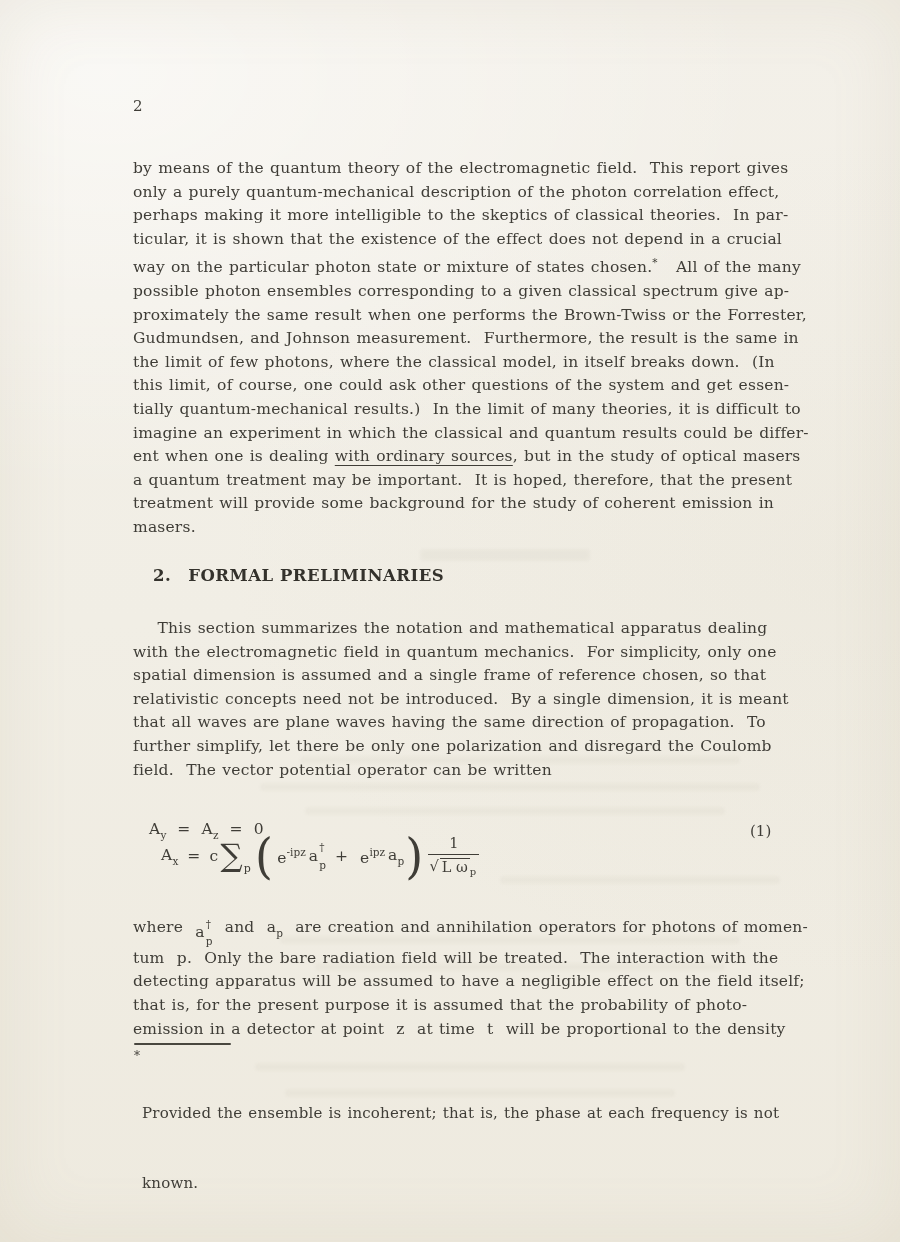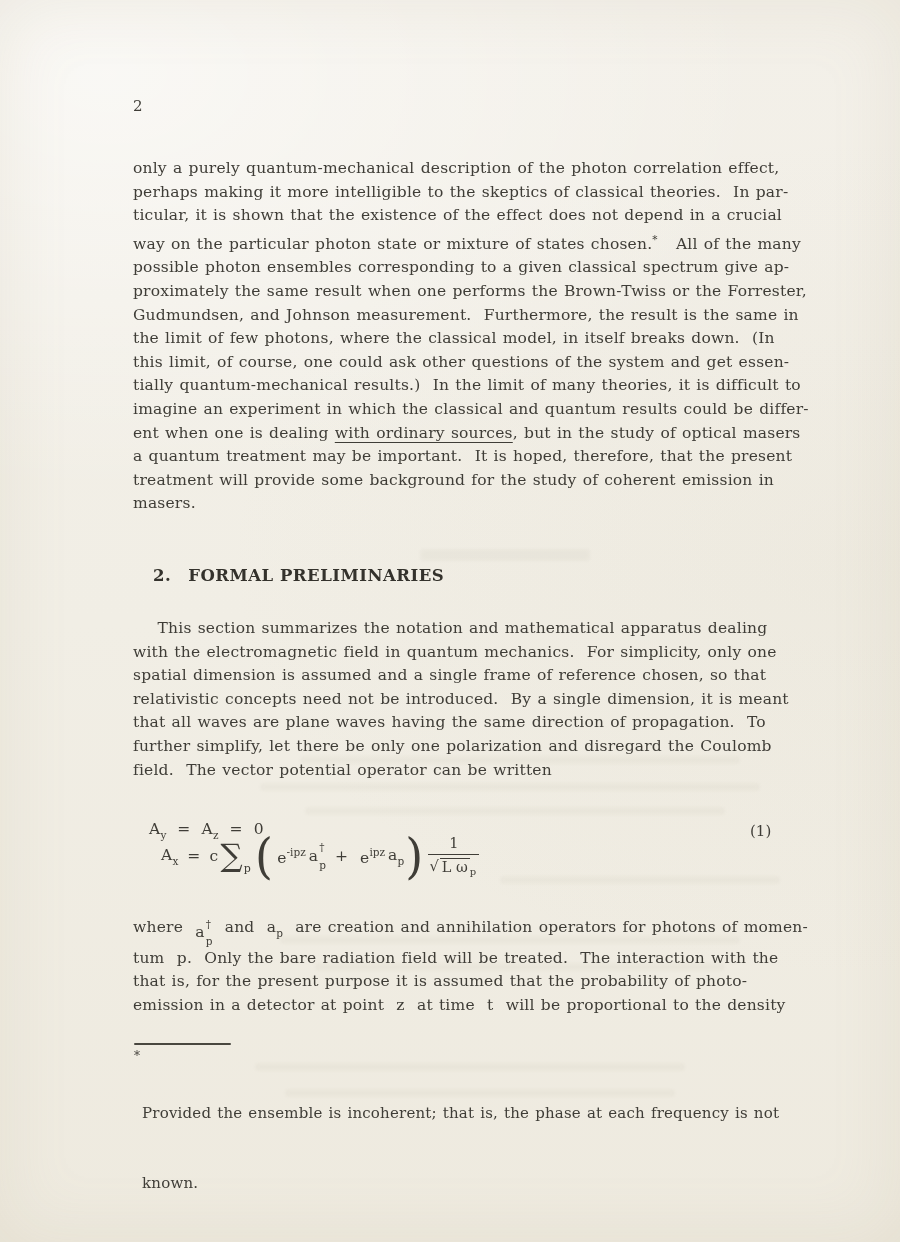--- a/index.html
+++ b/index.html
@@ -98,20 +98,21 @@
       <i></i>
       <i></i>
       <i></i>
       <i></i>
       <i></i>
   </div>
 
   <div class="pagenum">2</div>
 
   <div class="para p1">
+      <div class="tline"><span>by means of the quantum theory of the electromagnetic field.  This report gives</span></div>
       <div class="tline"><span>only a purely quantum-mechanical description of the photon correlation effect,</span></div>
       <div class="tline"><span>perhaps making it more intelligible to the skeptics of classical theories.  In par-</span></div>
       <div class="tline"><span>ticular, it is shown that the existence of the effect does not depend in a crucial</span></div>
       <div class="tline"><span>way on the particular photon state or mixture of states chosen.</span><span class="sup">*</span><span>   All of the many</span></div>
       <div class="tline"><span>possible photon ensembles corresponding to a given classical spectrum give ap-</span></div>
       <div class="tline"><span>proximately the same result when one performs the Brown-Twiss or the Forrester,</span></div>
       <div class="tline"><span>Gudmundsen, and Johnson measurement.  Furthermore, the result is the same in</span></div>
       <div class="tline"><span>the limit of few photons, where the classical model, in itself breaks down.  (In</span></div>
       <div class="tline"><span>this limit, of course, one could ask other questions of the system and get essen-</span></div>
       <div class="tline"><span>tially quantum-mechanical results.)  In the limit of many theories, it is difficult to</span></div>
@@ -173,20 +174,21 @@
         <span class="radicand-sub">p</span>
       </span>
     </span>
   </div>
 
   <div class="eqlabel">(1)</div>
 
   <div class="para p3">
       <div class="tline"><span>where  </span><span class="stk"><span>a</span><span class="stk-col"><span>†</span><span>p</span></span></span><span>  and  </span><span><span>a</span><span class="msub">p</span></span><span>  are creation and annihilation operators for photons of momen-</span></div>
       <div class="tline"><span>tum  p.  Only the bare radiation field will be treated.  The interaction with the</span></div>
+      <div class="tline"><span>detecting apparatus will be assumed to have a negligible effect on the field itself;</span></div>
       <div class="tline"><span>that is, for the present purpose it is assumed that the probability of photo-</span></div>
       <div class="tline"><span>emission in a detector at point  z  at time  t  will be proportional to the density</span></div>
     </div>
 
   <div class="footrule"></div>
 
   <div class="footnote">
     <span class="fnmark">*</span>
     <div class="fn-lines">
         <div class="tline"><span>Provided the ensemble is incoherent; that is, the phase at each frequency is not</span></div>

